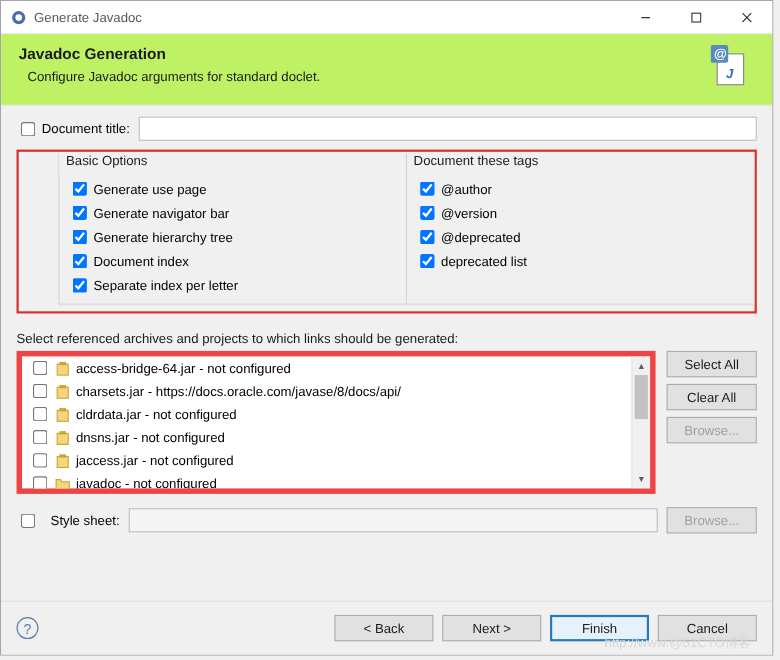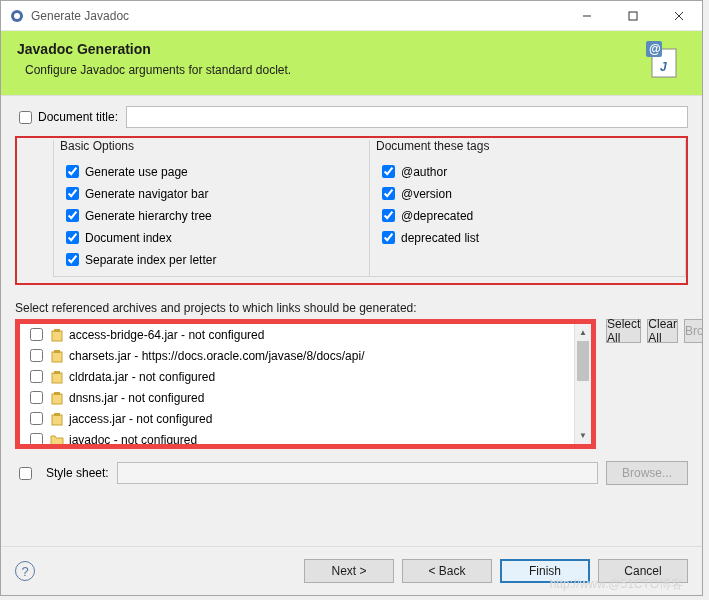--- a/index.html
+++ b/index.html
@@ -30,21 +30,21 @@
 .seclabel { margin: 6px 0 4px 0; color: #1b1b1b; }
 .refs { display: flex; gap: 10px; }
 .listbox { flex: 1; background: #fff; border: 5px solid #ef4444; height: 130px; overflow: hidden; position: relative; }
 .listinner { overflow: hidden; }
 .li { display: flex; align-items: center; padding: 2px 6px; height: 21px; }
 .li .jar { width: 16px; height: 16px; margin-right: 4px; }
 .scrollbar { position: absolute; right: 0; top: 0; bottom: 0; width: 17px; background: #f0f0f0; border-left: 1px solid #e1e1e1; }
 .scrollbar .thumb { position: absolute; left: 2px; right: 2px; top: 17px; height: 40px; background: #c2c2c2; }
 .scrollbar .arr { position: absolute; left: 0; right: 0; height: 17px; display: flex; align-items: center; justify-content: center; color: #5e5e5e; font-size: 8px; }
 .scrollbar .arr.up { top: 0; } .scrollbar .arr.dn { bottom: 0; }
-.sidebtns { display: flex; flex-direction: row; gap: 6px; width: 82px; }
+.sidebtns { display: flex; flex-direction: column; gap: 6px; width: 82px; }
 .btn { height: 24px; border: 1px solid #adadad; background: #e1e1e1; color: #1b1b1b; display: flex; align-items: center; justify-content: center; cursor: default; }
 .btn.disabled { color: #a0a0a0; }
 .btn.wide { width: 90px; }
 .btn.primary { border: 2px solid #2a7ab9; background: #e5f1fb; }
 .footer { border-top: 1px solid #ddd; background: #f0f0f0; padding: 12px 14px; display: flex; align-items: center; }
 .help { width: 20px; height: 20px; border: 1.5px solid #5a7ca0; border-radius: 50%; color: #5a7ca0; display: flex; align-items: center; justify-content: center; font-size: 13px; }
 .footbtns { margin-left: auto; display: flex; gap: 8px; }
 .watermark { position: absolute; right: 19px; bottom: 2px; color: #d6d6d6; font-size: 12px; pointer-events: none; }
 .ss-row { display:flex; align-items:center; margin-top:12px; gap:8px; }
 </style>
@@ -218,21 +218,21 @@
       <span>Style sheet:</span>
       <input type="text" class="textfield disabled" disabled="" style="">
       <div class="btn disabled" style="width:82px;">Browse...</div>
     </div>
 
   </div>
 
   <div class="footer">
     <div class="help">?</div>
     <div class="footbtns">
+      <div class="btn wide">&lt; Back</div>
       <div class="btn wide">Next &gt;</div>
-      <div class="btn wide">&lt; Back</div>
       <div class="btn wide primary">Finish</div>
       <div class="btn wide">Cancel</div>
     </div>
   </div>
 
   <div class="watermark">http://www.@51CTO博客</div>
 </div>
 
 </body></html>

